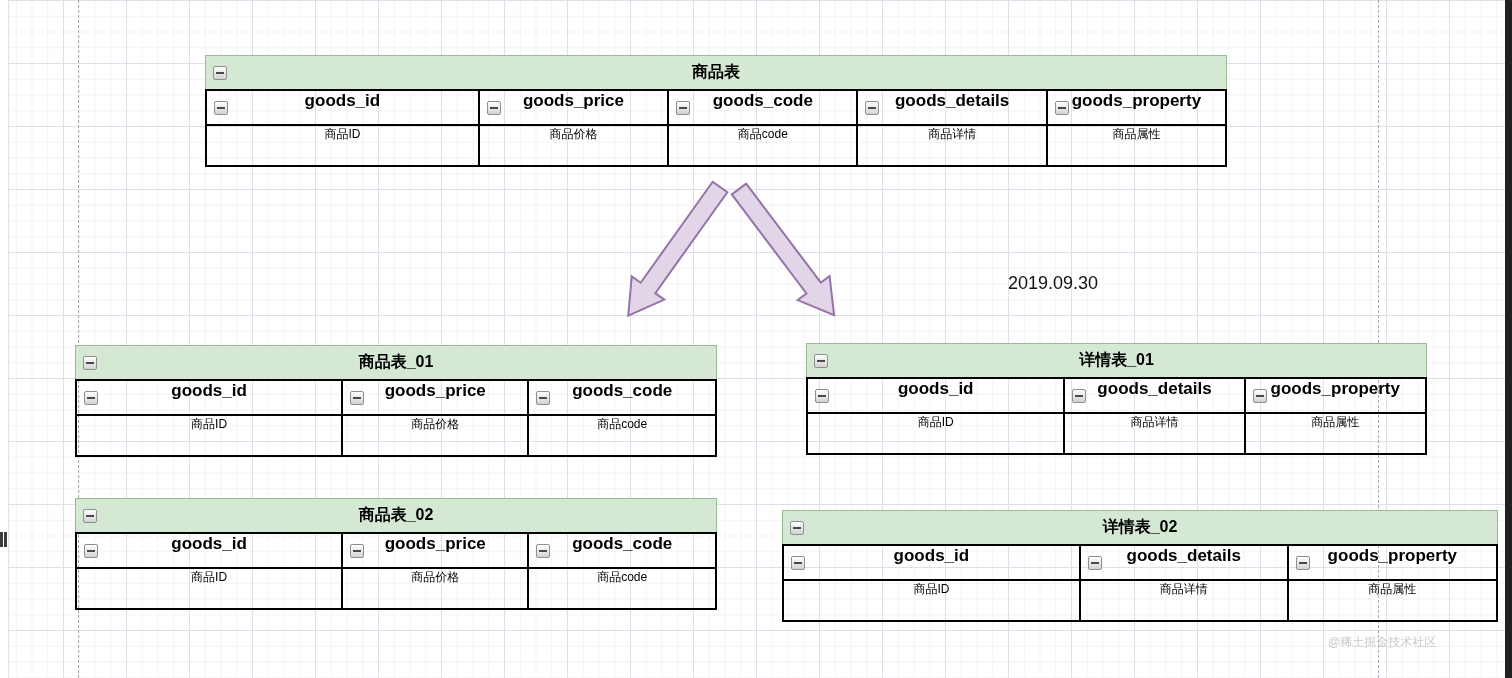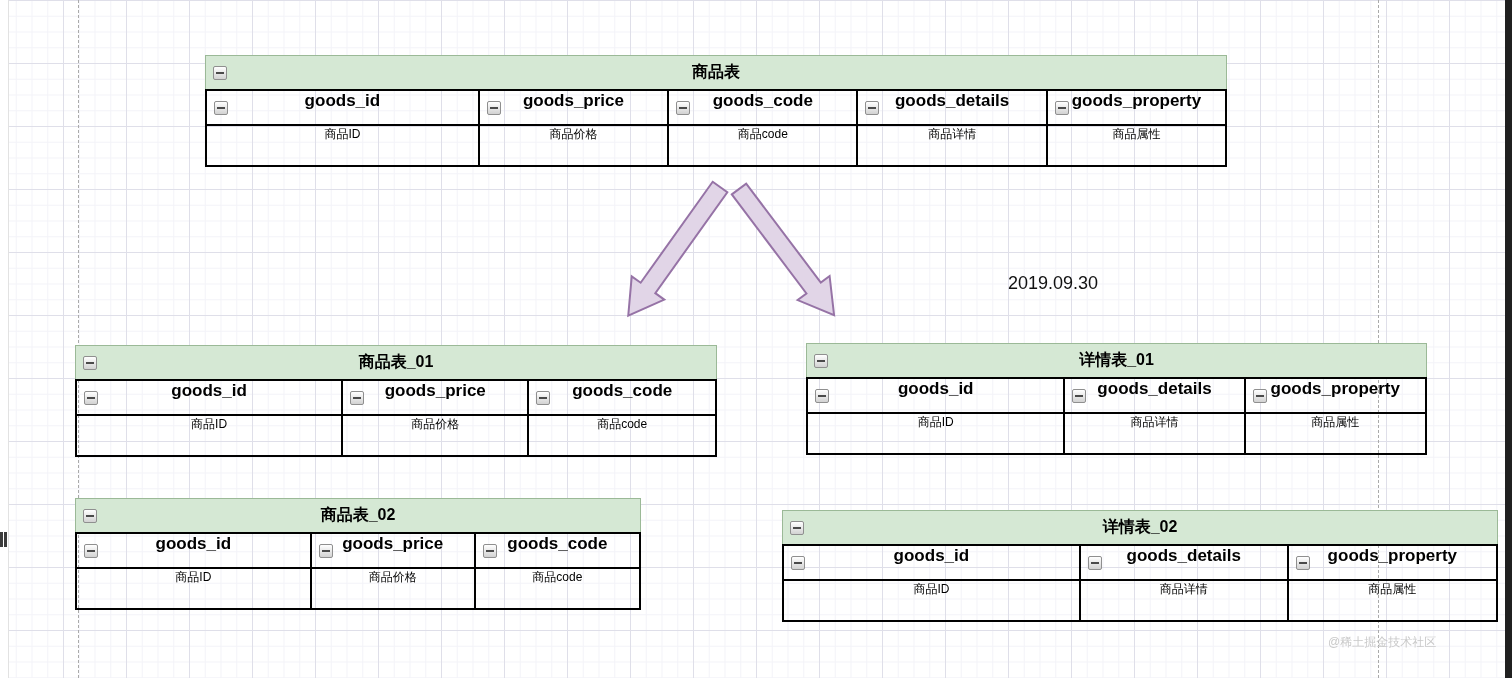--- a/index.html
+++ b/index.html
@@ -216,21 +216,21 @@
         <div class="t-cell cs2">
             <span>商品详情</span>
           </div>
         <div class="t-cell cs3">
             <span>商品属性</span>
           </div>
       </div>
     </div>
   </div>
 
-  <div class="dbtable" style="left:75px;top:498px;width:566px;">
+  <div class="dbtable" style="left:75px;top:498px;width:642px;">
     <div class="t-title">
       <span class="cbtn"></span>
       <span>商品表_02</span>
     </div>
     <div class="t-grid">
       <div class="t-row t-head">
         <div class="t-cell cs1">
           <span class="cbtn"></span>
           <span>goods_id</span>
         </div>

